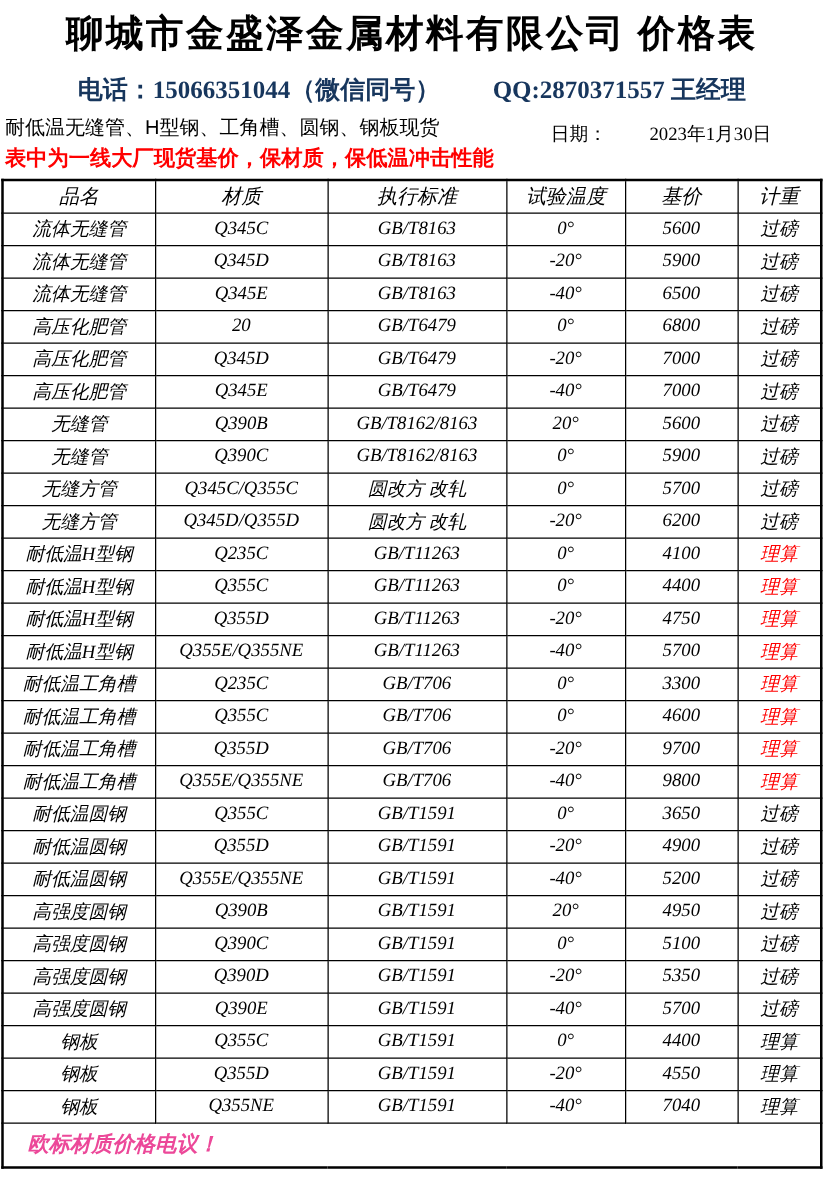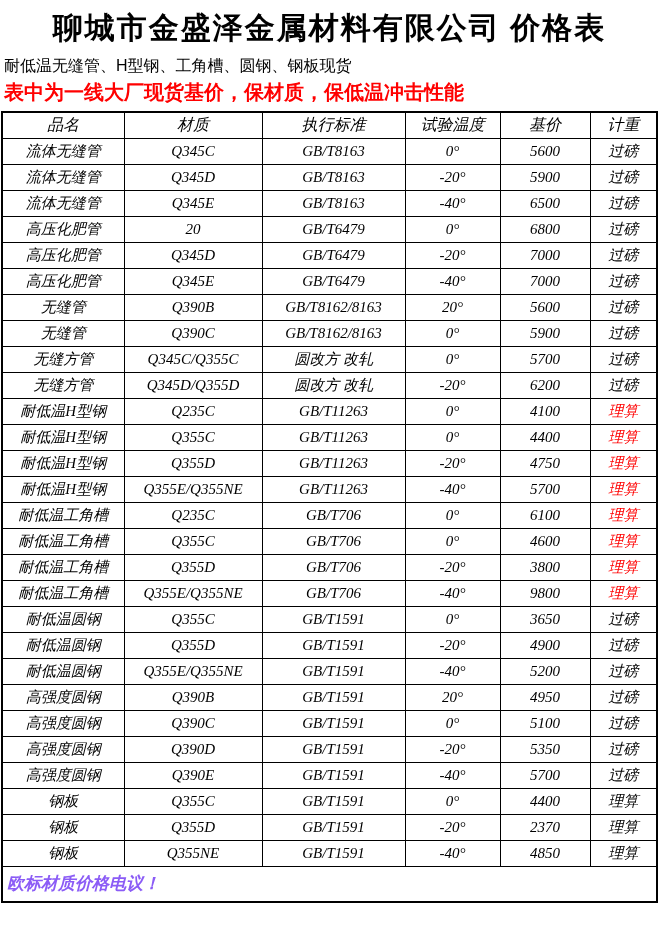--- a/index.html
+++ b/index.html
@@ -39,21 +39,21 @@
     padding:0 4px;
   }
   .info-left { display:flex; flex-direction:column; gap:2px; }
   .products-line {
     font-size:16px;
     color:#000;
     font-family:"Liberation Sans", sans-serif;
     white-space:nowrap;
   }
   .promo-line {
-    font-size:20px;
+    font-size:17px;
     font-weight:bold;
     color:#FF0000;
     font-family:"Liberation Sans", sans-serif;
     white-space:nowrap;
   }
   .date-line {
     display:flex;
     gap:34px;
     font-size:15px;
     margin-right:38px;
@@ -81,43 +81,51 @@
     overflow:hidden;
     white-space:nowrap;
   }
   .price-table th { font-size:16px; height:27px; }
   .price-table td.red { color:#FF0000; }
   .price-table tfoot td {
     height:35px;
     text-align:left;
     font-size:17px;
     font-weight:bold;
-    color:#8b5cf6;
+    color:#ec4899;
     font-family:"Liberation Sans", sans-serif;
-    padding-left:4px;
+    padding-left:19px;
   }
   col.c1 { width:122px; }
   col.c2 { width:138px; }
   col.c3 { width:143px; }
   col.c4 { width:95px;  }
   col.c5 { width:90px;  }
   col.c6 { width:67px;  }
 </style>
 </head>
 <body>
 
 <div class="page">
 
   <div class="title">聊城市金盛泽金属材料有限公司 价格表</div>
 
+  <div class="contact">
+    <span><span>电话：</span><span>15066351044（微信同号）</span></span>
+    <span>QQ:2870371557 王经理</span>
+  </div>
 
   <div class="info-row">
     <div class="info-left">
       <div class="products-line">耐低温无缝管、H型钢、工角槽、圆钢、钢板现货</div>
       <div class="promo-line">表中为一线大厂现货基价，保材质，保低温冲击性能</div>
+    </div>
+    <div class="date-line">
+      <span>日期：</span>
+      <span>2023年1月30日</span>
     </div>
   </div>
 
   <table class="price-table">
     <colgroup>
       <col class="c1">
         <col class="c2">
         <col class="c3">
         <col class="c4">
         <col class="c5">
@@ -244,37 +252,37 @@
           <td>GB/T11263</td>
           <td>-40°</td>
           <td>5700</td>
           <td class="red">理算</td>
         </tr>
         <tr>
           <td>耐低温工角槽</td>
           <td>Q235C</td>
           <td>GB/T706</td>
           <td>0°</td>
-          <td>6100</td>
+          <td>3300</td>
           <td class="red">理算</td>
         </tr>
         <tr>
           <td>耐低温工角槽</td>
           <td>Q355C</td>
           <td>GB/T706</td>
           <td>0°</td>
           <td>4600</td>
           <td class="red">理算</td>
         </tr>
         <tr>
           <td>耐低温工角槽</td>
           <td>Q355D</td>
           <td>GB/T706</td>
           <td>-20°</td>
-          <td>3800</td>
+          <td>9700</td>
           <td class="red">理算</td>
         </tr>
         <tr>
           <td>耐低温工角槽</td>
           <td>Q355E/Q355NE</td>
           <td>GB/T706</td>
           <td>-40°</td>
           <td>9800</td>
           <td class="red">理算</td>
         </tr>
@@ -340,29 +348,29 @@
           <td>GB/T1591</td>
           <td>0°</td>
           <td>4400</td>
           <td>理算</td>
         </tr>
         <tr>
           <td>钢板</td>
           <td>Q355D</td>
           <td>GB/T1591</td>
           <td>-20°</td>
-          <td>2370</td>
+          <td>4550</td>
           <td>理算</td>
         </tr>
         <tr>
           <td>钢板</td>
           <td>Q355NE</td>
           <td>GB/T1591</td>
           <td>-40°</td>
-          <td>4850</td>
+          <td>7040</td>
           <td>理算</td>
         </tr>
       </tbody>
     <tfoot>
       <tr>
         <td colspan="6">欧标材质价格电议！</td>
       </tr>
     </tfoot>
   </table>
 

